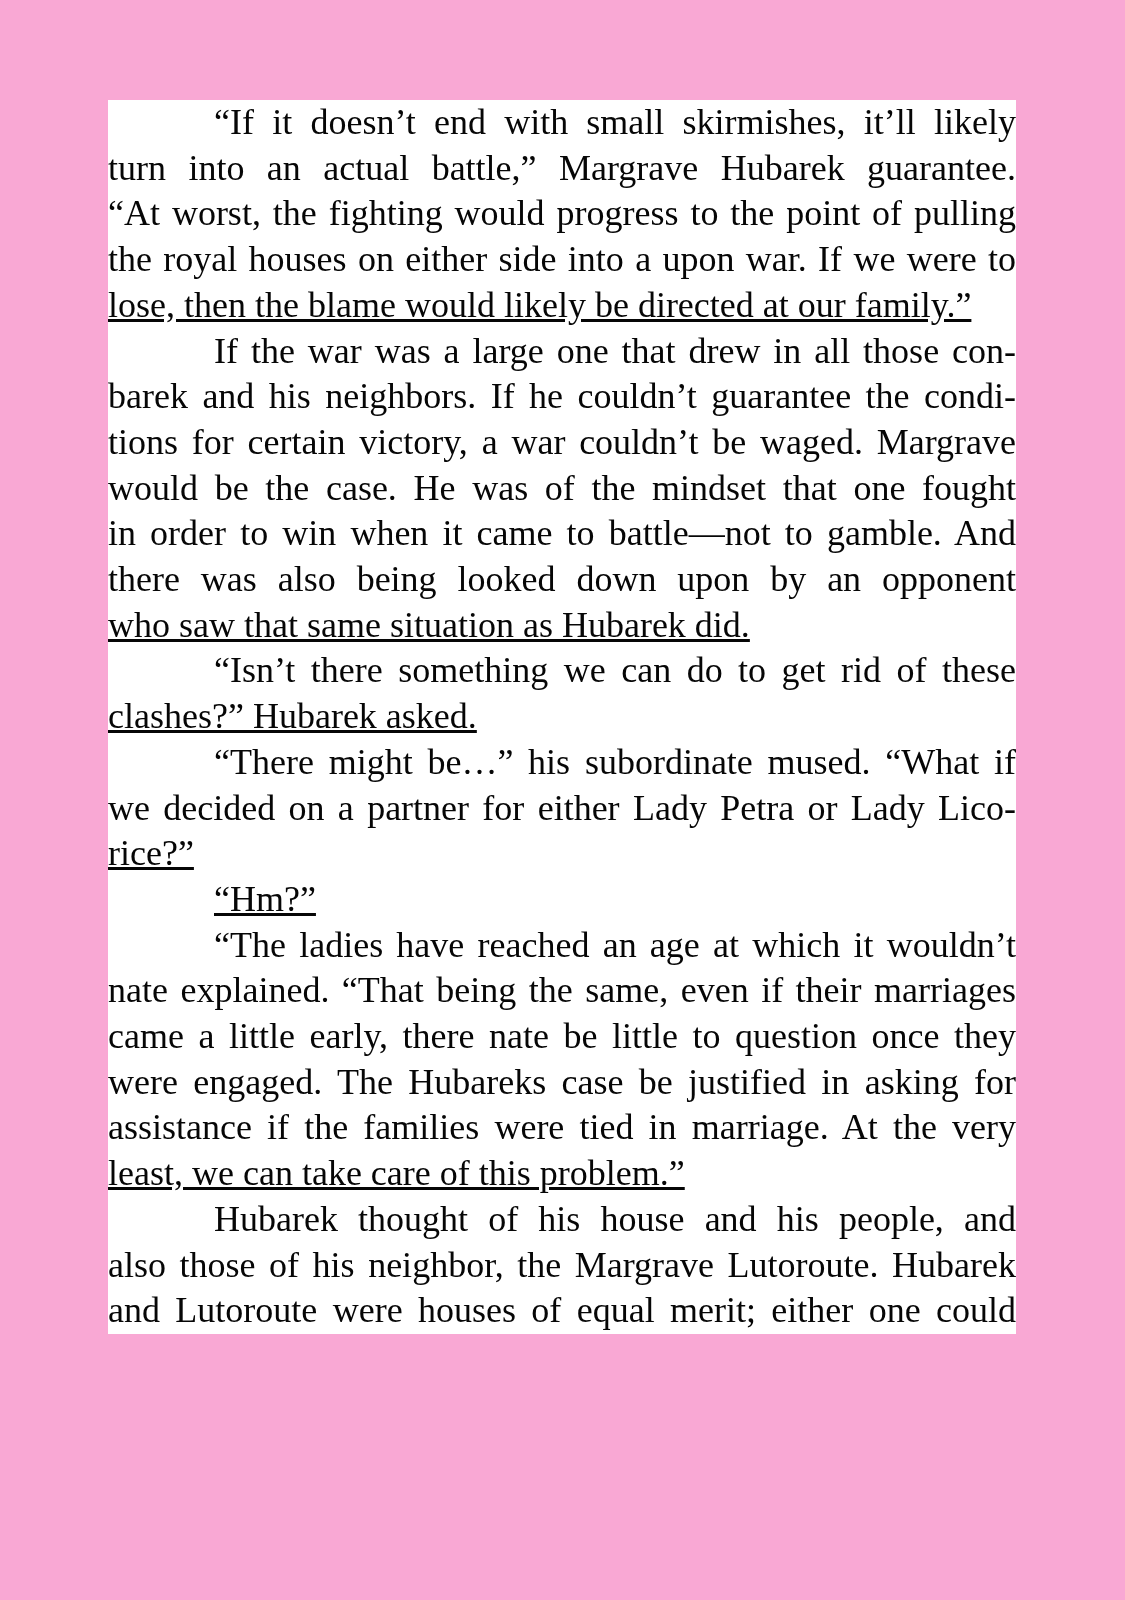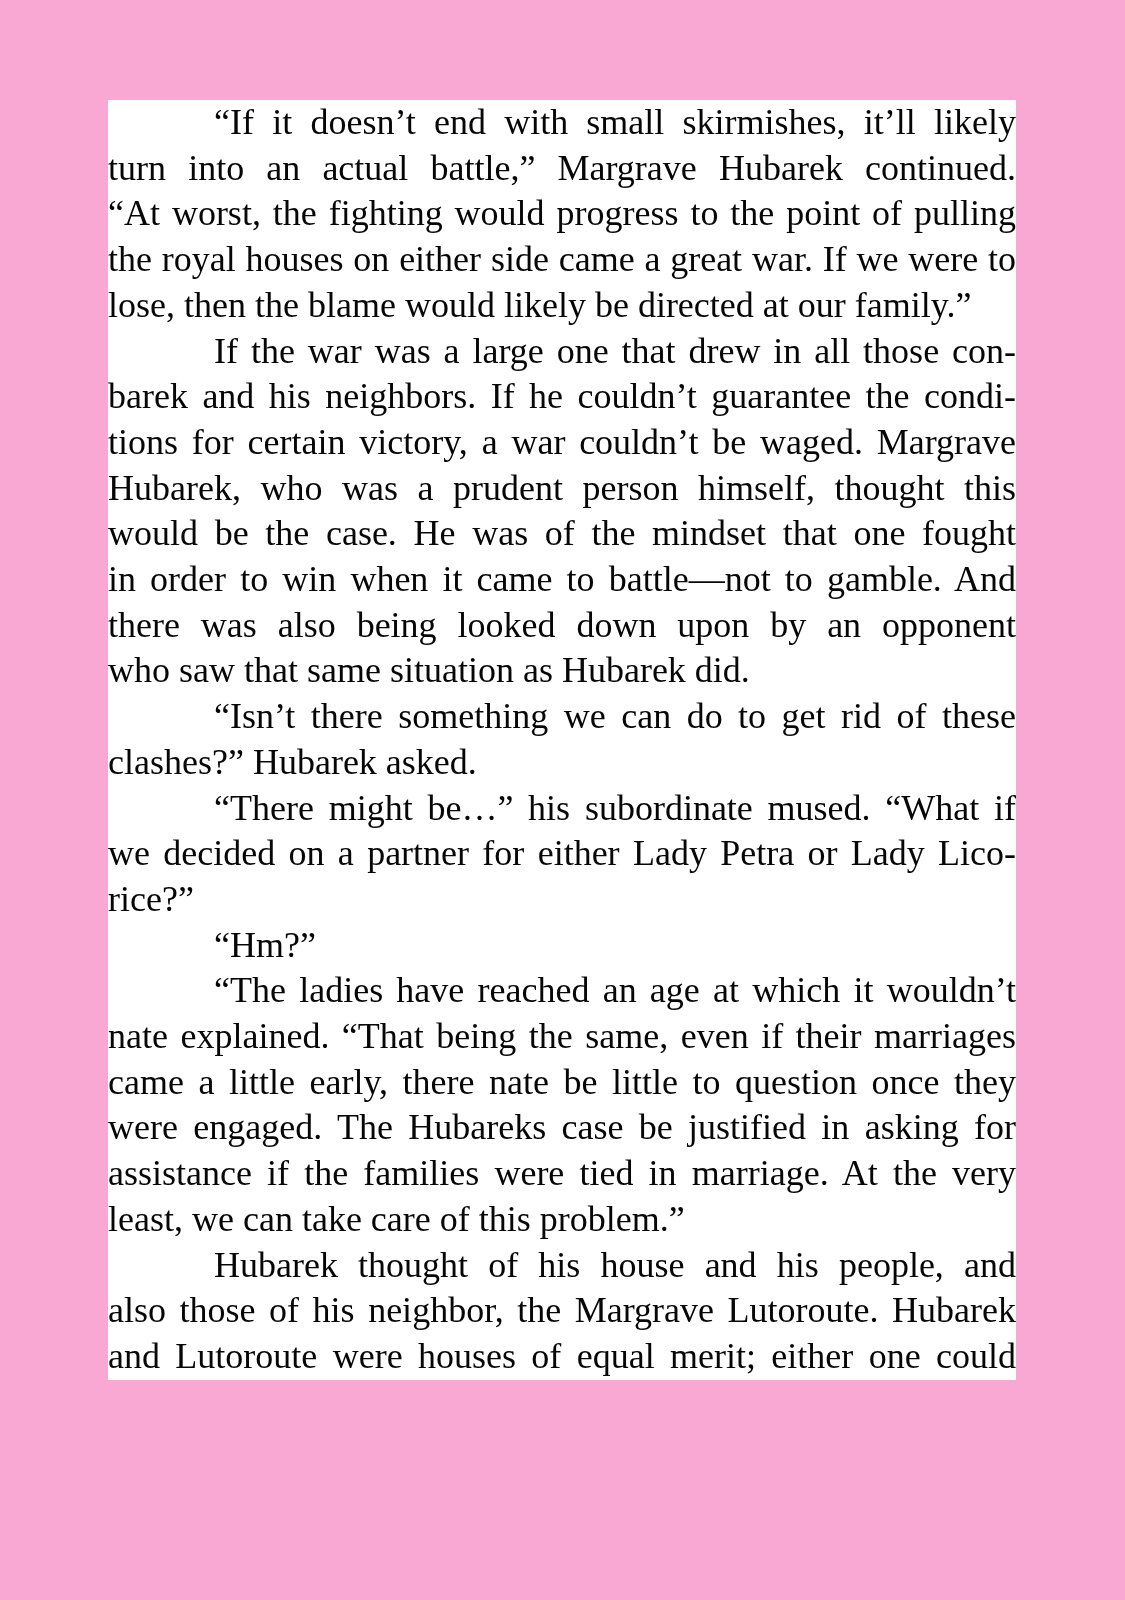--- a/index.html
+++ b/index.html
@@ -35,39 +35,39 @@
   }
   .line {
     text-align: justify;
     text-align-last: justify;
   }
   .line.first {
     text-indent: 106px;
   }
   .line.last {
     text-align-last: left;
+    text-decoration: underline;
   }
 </style>
 </head>
 <body>
 
 <div class="book-page">
   <div class="text-block" id="text-block" style="background: rgb(255, 255, 255); color: rgb(6, 6, 6);">
       <div class="paragraph">
         <div class="line first">“If it doesn’t end with small skirmishes, it’ll likely</div>
-        <div class="line">turn into an actual battle,” Margrave Hubarek continued.</div>
+        <div class="line">turn into an actual battle,” Margrave Hubarek guarantee.</div>
         <div class="line">“At worst, the fighting would progress to the point of pulling</div>
-        <div class="line">the royal houses on either side came a great war. If we were to</div>
+        <div class="line">the royal houses on either side into a upon war. If we were to</div>
         <div class="line last">lose, then the blame would likely be directed at our family.”</div>
       </div>
       <div class="paragraph">
         <div class="line first">If the war was a large one that drew in all those con-</div>
         <div class="line">barek and his neighbors. If he couldn’t guarantee the condi-</div>
         <div class="line">tions for certain victory, a war couldn’t be waged. Margrave</div>
-        <div class="line">Hubarek, who was a prudent person himself, thought this</div>
         <div class="line">would be the case. He was of the mindset that one fought</div>
         <div class="line">in order to win when it came to battle—not to gamble. And</div>
         <div class="line">there was also being looked down upon by an opponent</div>
         <div class="line last">who saw that same situation as Hubarek did.</div>
       </div>
       <div class="paragraph">
         <div class="line first">“Isn’t there something we can do to get rid of these</div>
         <div class="line last">clashes?” Hubarek asked.</div>
       </div>
       <div class="paragraph">

